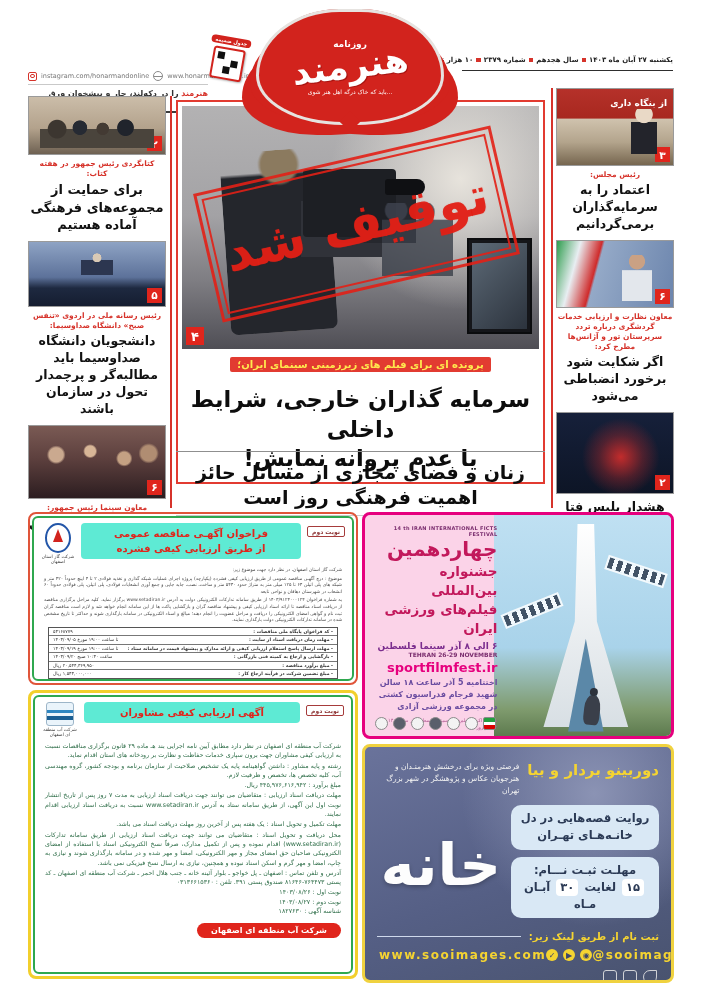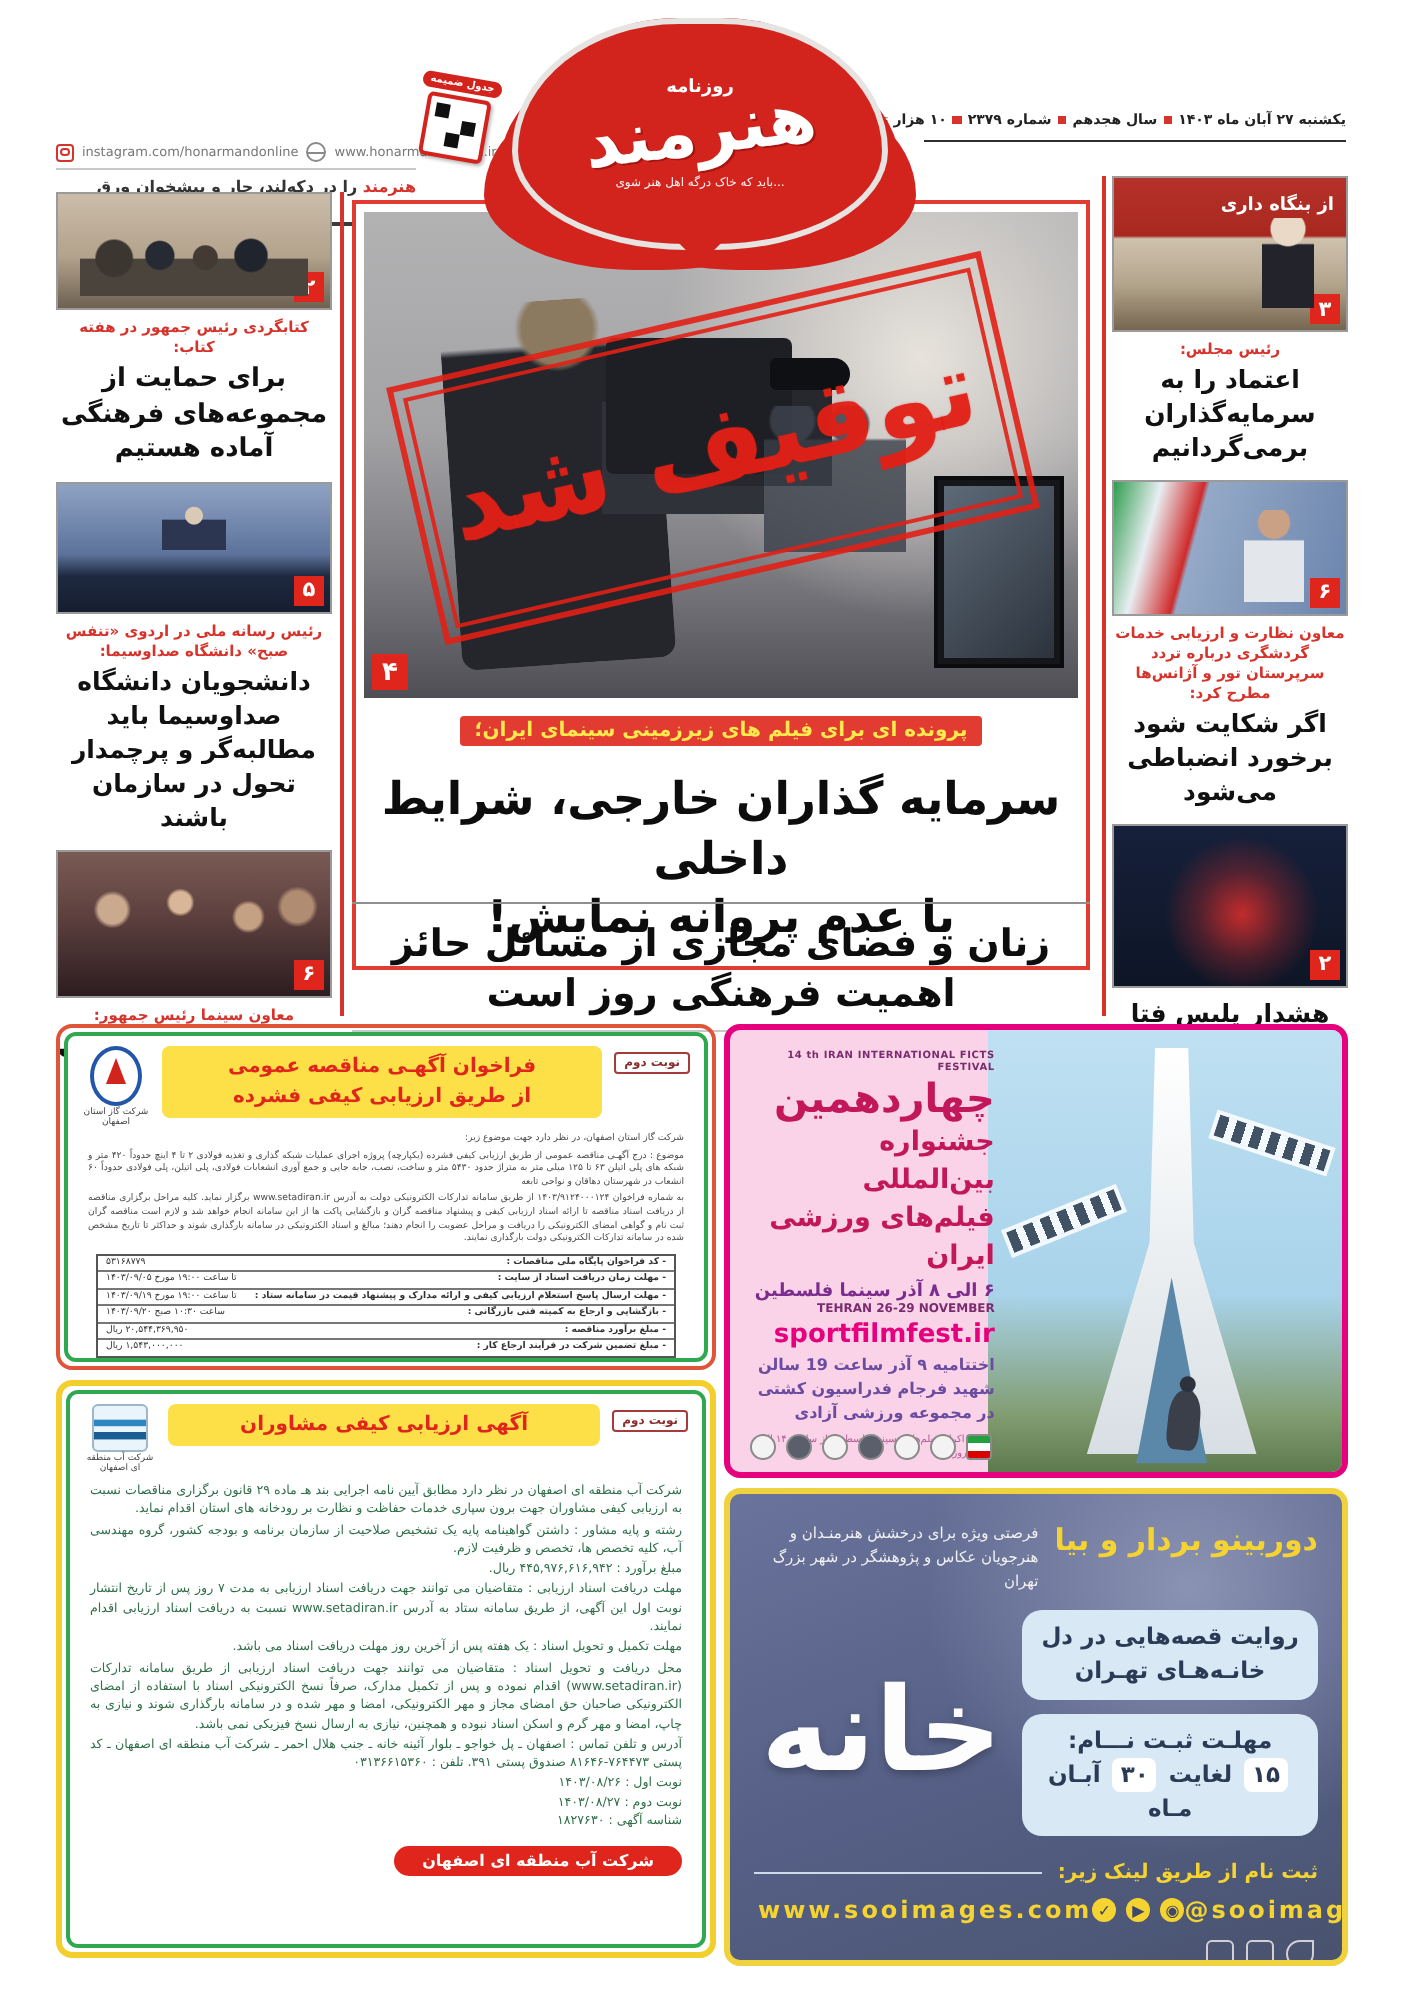--- a/index.html
+++ b/index.html
@@ -95,21 +95,21 @@
 
   .second{position:absolute;left:176px;top:451px;width:369px;border-top:1.5px solid #8f8f8f;border-bottom:1px solid #c9c9c9;
           text-align:center;padding:5px 0 6px;box-sizing:border-box;}
   .second .chip{font-size:9px;}
   .second-title{font-size:19px;font-weight:bold;line-height:1.3;margin-top:3px;color:#0d0d0d;}
 
   
   .ad{position:absolute;box-sizing:border-box;border-radius:8px;}
   .ad-inner{border-radius:6px;height:100%;box-sizing:border-box;overflow:hidden;background:#fff;}
   .ad-head{direction:ltr;display:flex;align-items:flex-start;gap:6px;padding:5px 7px 2px;}
-  .yellow-band{flex:1;background:#fde047;border-radius:4px;text-align:center;color:#e0251c;font-weight:bold;
+  .yellow-band{flex:1;background:#5eead4;border-radius:4px;text-align:center;color:#e0251c;font-weight:bold;
                font-size:10px;line-height:1.5;padding:3px 4px;direction:rtl;}
   .round-badge{flex:0 0 auto;margin-top:3px;border:1px solid #a63b3b;color:#8a2f2f;font-size:6px;font-weight:bold;
                border-radius:2px;padding:1px 4px;background:#fff;}
   .company-pill{display:inline-block;background:#e0251c;color:#fff;font-weight:bold;font-size:8px;border-radius:9px;padding:3px 14px;}
 
   
   .ad-gas{left:28px;top:512px;width:330px;height:173px;border:2px solid #e0553a;padding:2px;}
   .ad-gas .ad-inner{border:2px solid #2fa84f;}
   .gas-logo{flex:0 0 34px;text-align:center;}
   .flame{width:22px;height:26px;margin:0 auto;border:2px solid #2356a8;border-radius:50%;position:relative;}
@@ -393,21 +393,21 @@
       <div class="arch"></div>
       <div class="runner"></div>
     </div>
     <div class="fest-text">
       <div class="fest-en">14 th IRAN INTERNATIONAL FICTS FESTIVAL</div>
       <div class="fest-t1">چهاردهمین</div>
       <div class="fest-t2">جشنواره بین‌المللی فیلم‌های ورزشی ایران</div>
       <div class="fest-date">۶ الی ۸ آذر سینما فلسطین</div>
       <div class="fest-dateen">TEHRAN 26-29 NOVEMBER</div>
       <div class="fest-site">sportfilmfest.ir</div>
-      <div class="fest-close">اختتامیه ۹ آذر ساعت 19 سالن شهید فرجام فدراسیون کشتی در مجموعه ورزشی آزادی</div>
+      <div class="fest-close">اختتامیه 5 آذر ساعت ۱۸ سالن شهید فرجام فدراسیون کشتی در مجموعه ورزشی آزادی</div>
       <div class="fest-note">سانس اکران فیلم‌ها در سینما فلسطین، از ساعت ۱۴ الی ۲۲ هر روز</div>
     </div>
     <div class="fest-logos">
       <span class="mini flag"></span>
       <span class="mini"></span>
       <span class="mini"></span>
       <span class="mini dark"></span>
       <span class="mini"></span>
       <span class="mini dark"></span>
       <span class="mini"></span>

